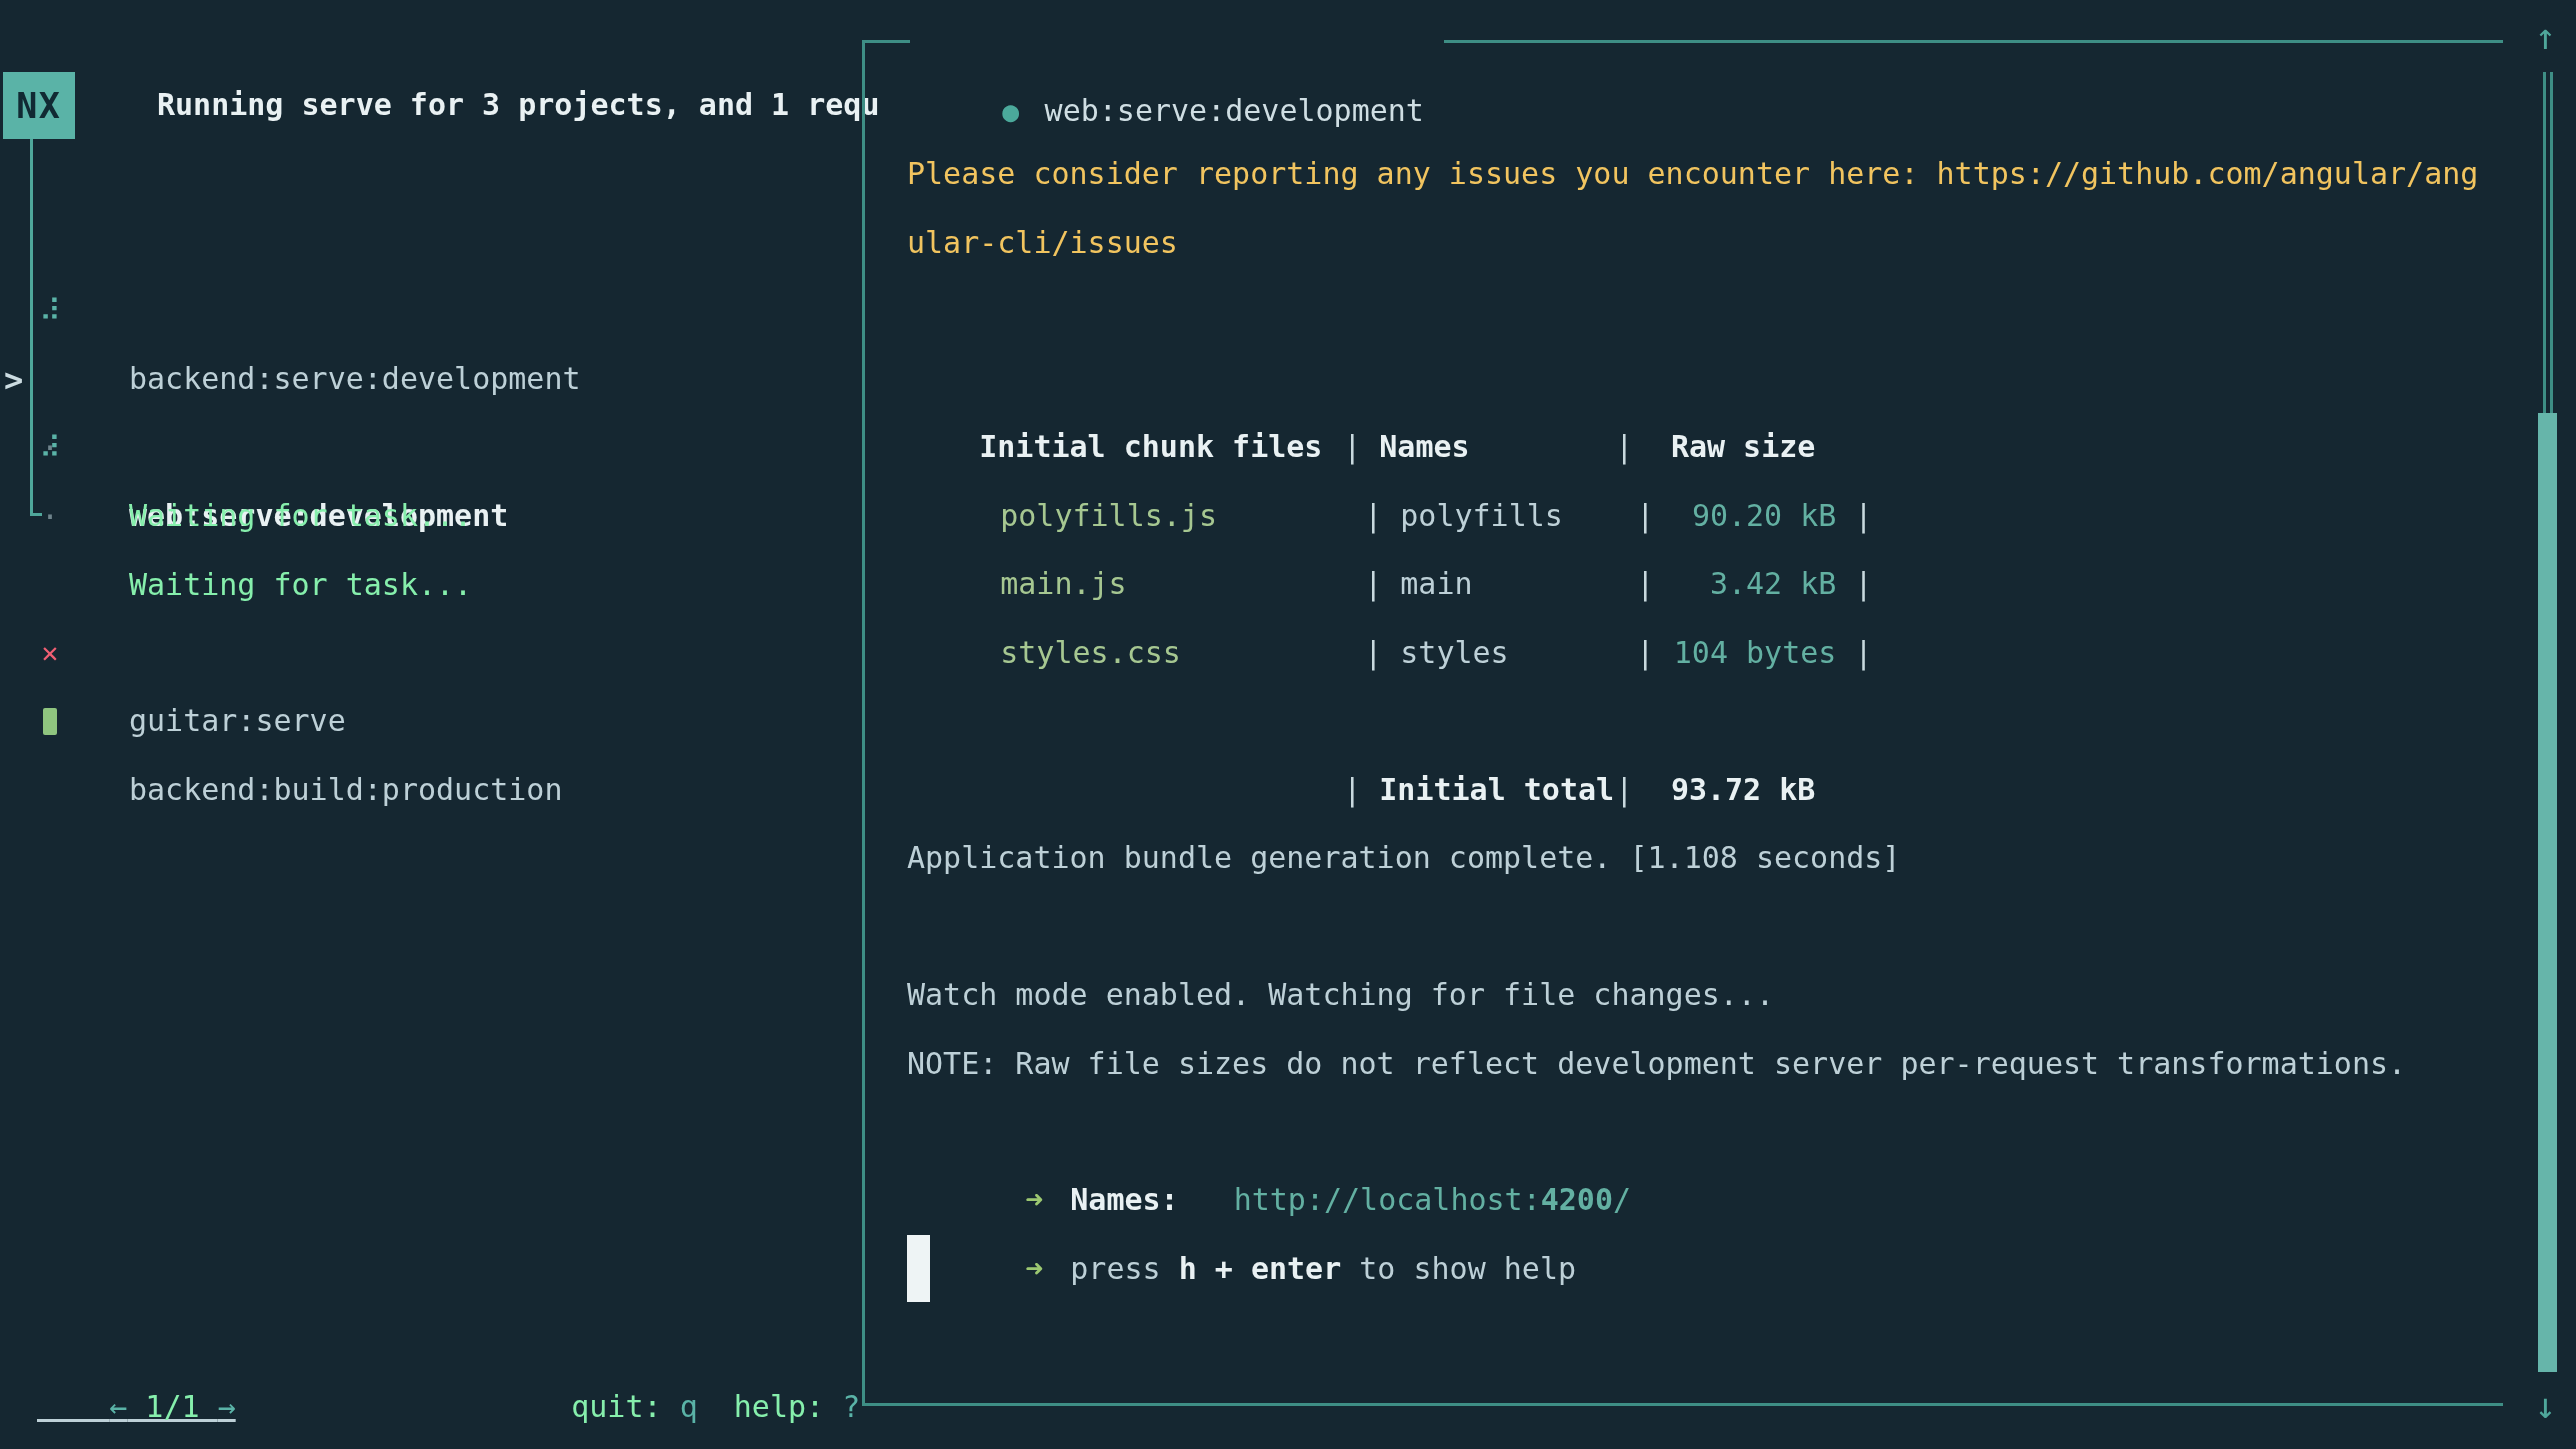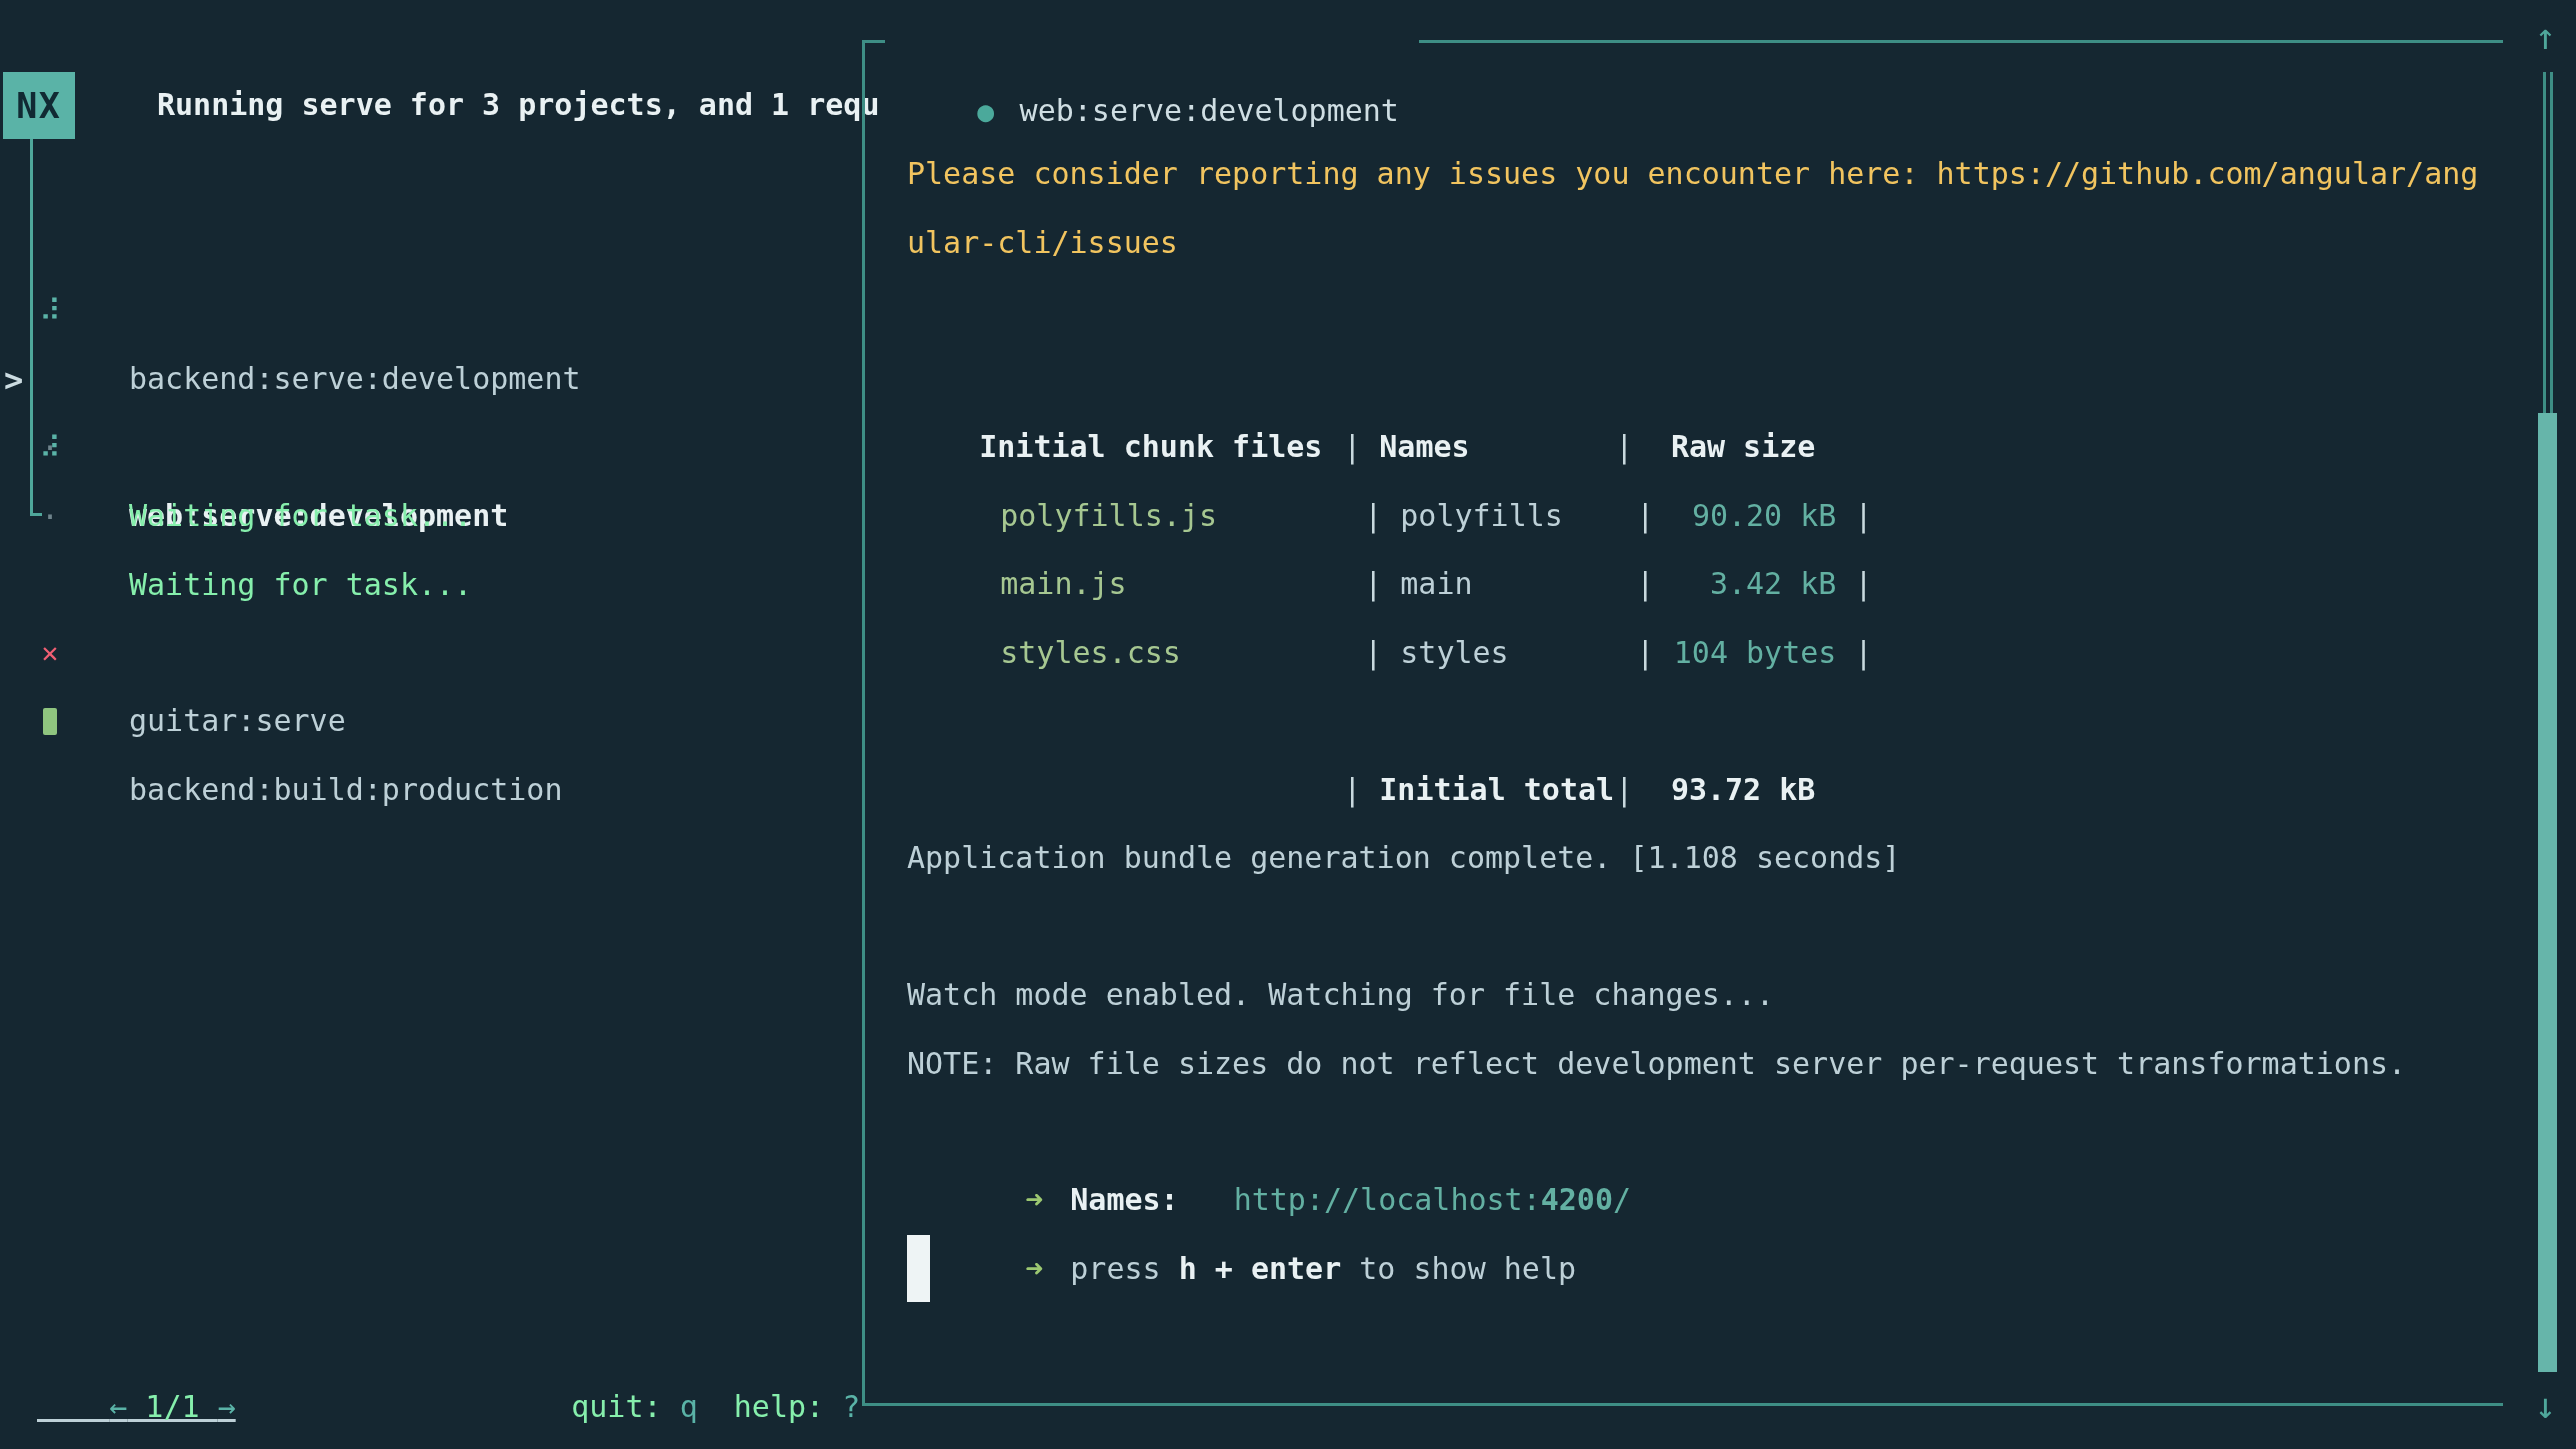--- a/index.html
+++ b/index.html
@@ -38,21 +38,21 @@
   .task-icon.fail{color:#ef5f73;font-weight:bold;font-size:28px;}
   .sq{display:inline-block;width:14.8px;height:27px;border-radius:2px;background:#8fc57f;vertical-align:middle;margin-top:-4px;}
   .task-label{position:absolute;left:129px;white-space:pre;}
   .lp-bottom-left{left:37px;top:1305px;text-decoration:underline;}
 
   
   .b-top{position:absolute;left:862px;top:40px;width:1641px;height:3.4px;background:#3e8e85;}
   .b-left{position:absolute;left:862px;top:40px;width:3.4px;height:1366px;background:#3e8e85;}
   .b-bottom{position:absolute;left:862px;top:1403px;width:1641px;height:3.4px;background:#3e8e85;}
   .panel-title{
-    position:absolute;left:885px;top:9.4px;height:68px;line-height:68px;
+    position:absolute;left:910px;top:9.4px;height:68px;line-height:68px;
     background:#152731;padding:0 20px;white-space:pre;
   }
   .title-bullet{color:#4ba99b;font-size:28px;margin-right:25.5px;}
   .title-text{color:#cfdee3;}
   .rp-line{left:907px;}
   .cell{display:inline-block;white-space:pre;vertical-align:top;}
   .c-file{width:364px;}
   .c-name{width:236px;margin-left:18px;}
   .c-size{width:164px;margin-left:18px;text-align:right;}
   .pipe{color:#c8d9de;}

